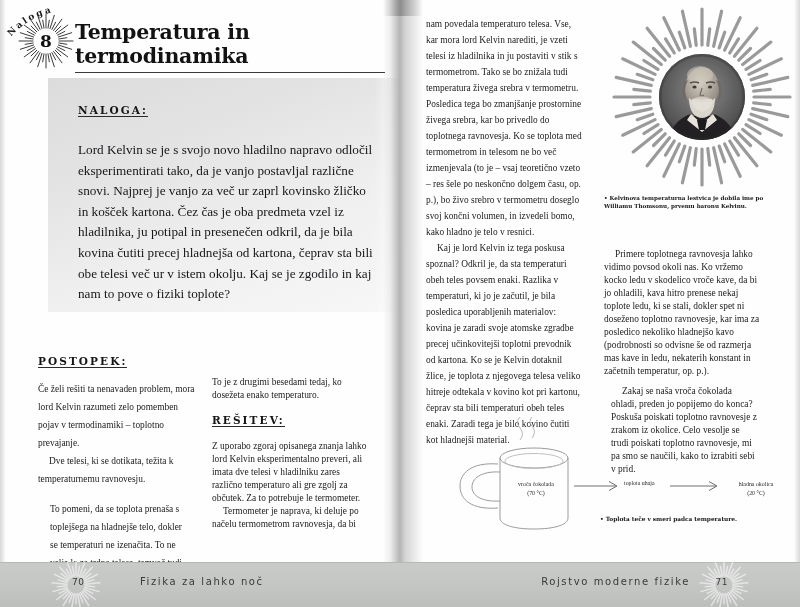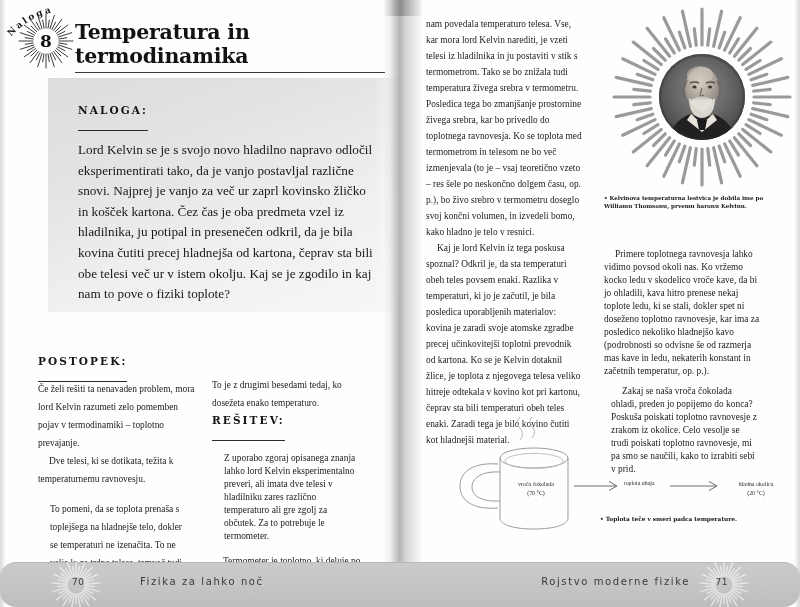--- a/index.html
+++ b/index.html
@@ -66,34 +66,34 @@
     background:linear-gradient(160deg,#dcdcdc 0%,#e3e3e3 30%,#efefef 62%,#f7f7f7 100%);
   }
   #naloga-box:after{
     content:"";position:absolute;right:0;top:0;bottom:0;width:26px;
     background:linear-gradient(to right,rgba(255,255,255,0),rgba(255,255,255,.85));
   }
   .sec-head{
     font-family:"DejaVu Serif", serif;
     font-weight:bold;font-size:10.5px;letter-spacing:2.1px;
     color:#151515;display:inline-block;
-    border-bottom:1px solid #2a2a2a;padding-bottom:14px;
+    border-bottom:1px solid #2a2a2a;padding-bottom:0;
   }
   #naloga-head{position:absolute;left:30px;top:26px;}
   #naloga-text{
     position:absolute;left:30px;top:62px;width:300px;
     font-size:13.2px;line-height:20.6px;color:#17171a;
   }
 
   
   #postopek-head{position:absolute;left:38px;top:355px;}
   #col-l1{position:absolute;left:38px;top:380px;width:158px;
     font-size:9.4px;line-height:18px;color:#1b1b1e;text-align:left;}
   #col-l2{position:absolute;left:212px;top:376px;width:160px;
-    font-size:9.4px;line-height:18px;color:#1b1b1e;text-align:left;}
+    font-size:9.4px;line-height:13.0px;color:#1b1b1e;text-align:left;}
   #resitev-head{position:absolute;left:212px;top:414px;}
   #col-l2b{position:absolute;left:212px;top:440px;width:160px;
     font-size:9.4px;line-height:13.0px;color:#1b1b1e;}
   .ind{text-indent:11px;}
 
   
   #col-r1{position:absolute;left:426px;top:16px;width:156px;
     font-size:9.4px;line-height:16px;color:#1b1b1e;}
   #col-r2{position:absolute;left:604px;top:248px;width:160px;
     font-size:9.4px;line-height:13.0px;color:#1b1b1e;}
@@ -129,21 +129,20 @@
     position:absolute;left:600px;top:516px;width:190px;
     font-family:"DejaVu Serif", serif;
     font-size:5.8px;font-weight:bold;color:#141414;
   }
 
   
   #footer{
     position:absolute;left:0;right:0;bottom:0;height:44px;
     background:linear-gradient(to bottom,#c9cbc9 0%,#c4c6c4 52%,#bcbebc 100%);
     border-top:1px solid #b6b8b6;
-    border-radius:16px;
   }
   #page-left-num{
     position:absolute;left:72px;top:14px;font-size:9px;color:#3c3c3c;
     font-family:"DejaVu Sans", sans-serif;letter-spacing:.5px;
   }
   #book-title-left{
     position:absolute;left:140px;top:13px;font-size:10px;color:#3a3a3a;
     font-family:"DejaVu Sans", sans-serif;letter-spacing:1.6px;
   }
   #book-title-right{
@@ -238,22 +237,22 @@
     <p style="margin:0" class="ind">Dve telesi, ki se dotikata, težita k temperaturnemu ravnovesju.</p>
     <p style="margin:12px">To pomeni, da se toplota prenaša s toplejšega na hladnejše telo, dokler se temperaturi ne izenačita. To ne velja le za trdna telesa, temveč tudi za kapljevine in pline.</p>
     <p style="margin:0" class="ind">Toplotno ravnovesje nastopi, ko se toplota med telesoma ne pretaka več.</p>
   </div>
   <div id="col-l2">
     <p style="margin:0">To je z drugimi besedami tedaj, ko dosežeta enako temperaturo.</p>
   </div>
 
   <div id="resitev-head" class="sec-head">REŠITEV:</div>
   <div id="col-l2b">
-    <p style="margin:12px">Z uporabo zgoraj opisanega znanja lahko lord Kelvin eksperimentalno preveri, ali imata dve telesi v hladilniku zares različno temperaturo ali gre zgolj za občutek. Za to potrebuje le termometer.</p>
-    <p style="margin:0" class="ind">Termometer je toplotno, ki deluje po načelu toplotnega ravnovesja, da bi</p>
+    <p style="margin:0">Z uporabo zgoraj opisanega znanja lahko lord Kelvin eksperimentalno preveri, ali imata dve telesi v hladilniku zares različno temperaturo ali gre zgolj za občutek. Za to potrebuje le termometer.</p>
+    <p style="margin:0" class="ind">Termometer je naprava, ki deluje po načelu termometrom ravnovesja, da bi</p>
   </div>
 
   <div id="col-r1">
     <p style="margin:0">nam povedala temperaturo telesa. Vse, kar mora lord Kelvin narediti, je vzeti telesi iz hladilnika in ju postaviti v stik s termometrom. Tako se bo znižala tudi temperatura živega srebra v termometru. Posledica tega bo zmanjšanje prostornine živega srebra, kar bo privedlo do toplotnega ravnovesja. Ko se toplota med termometrom in telesom ne bo več izmenjevala (to je – vsaj teoretično vzeto – res šele po neskončno dolgem času, op. p.), bo živo srebro v termometru doseglo svoj končni volumen, in izvedeli bomo, kako hladno je telo v resnici.</p>
     <p style="margin:0" class="ind">Kaj je lord Kelvin iz tega poskusa spoznal? Odkril je, da sta temperaturi obeh teles povsem enaki. Razlika v temperaturi, ki jo je začutil, je bila posledica uporabljenih materialov: kovina je zaradi svoje atomske zgradbe precej učinkovitejši toplotni prevodnik od kartona. Ko se je Kelvin dotaknil žlice, je toplota z njegovega telesa veliko hitreje odtekala v kovino kot pri kartonu, čeprav sta bili temperaturi obeh teles enaki. Zaradi tega je bilo kovino čutiti kot hladnejši material.</p>
   </div>
 
   <div id="portrait-wrap">
     <svg width="190" height="186" viewBox="0 0 190 186" style="position:absolute;left:0;top:0">
       <g id="raysB" stroke="#9a9a9a" stroke-width="3.2" stroke-linecap="round">

